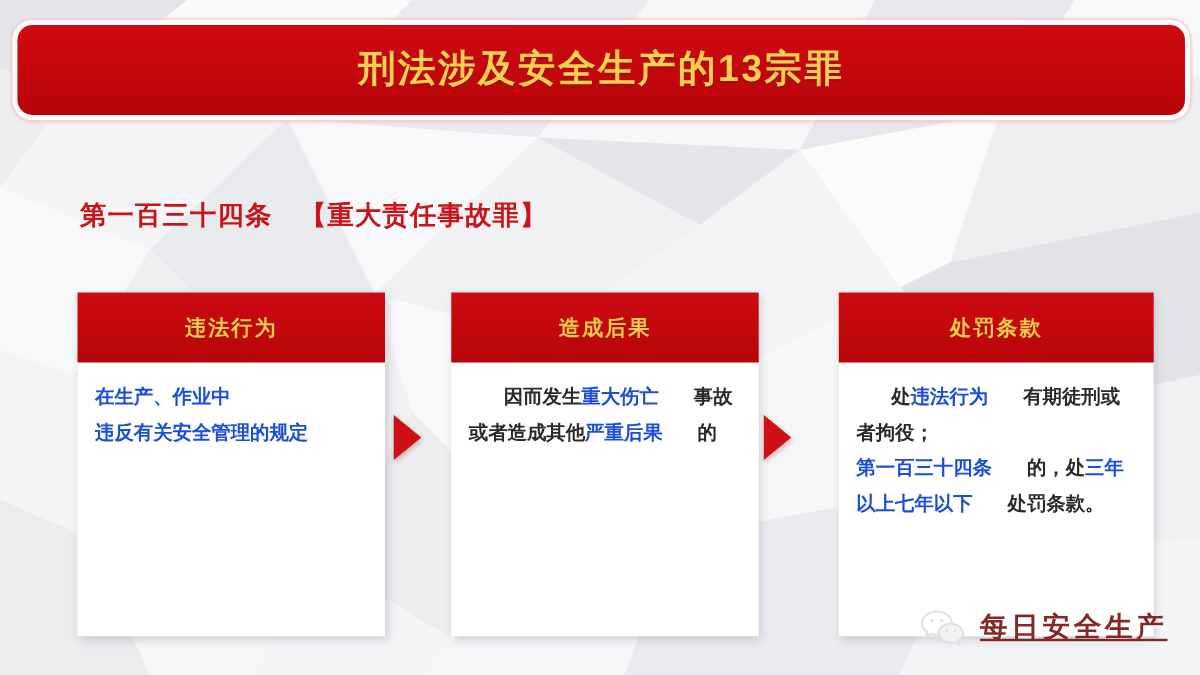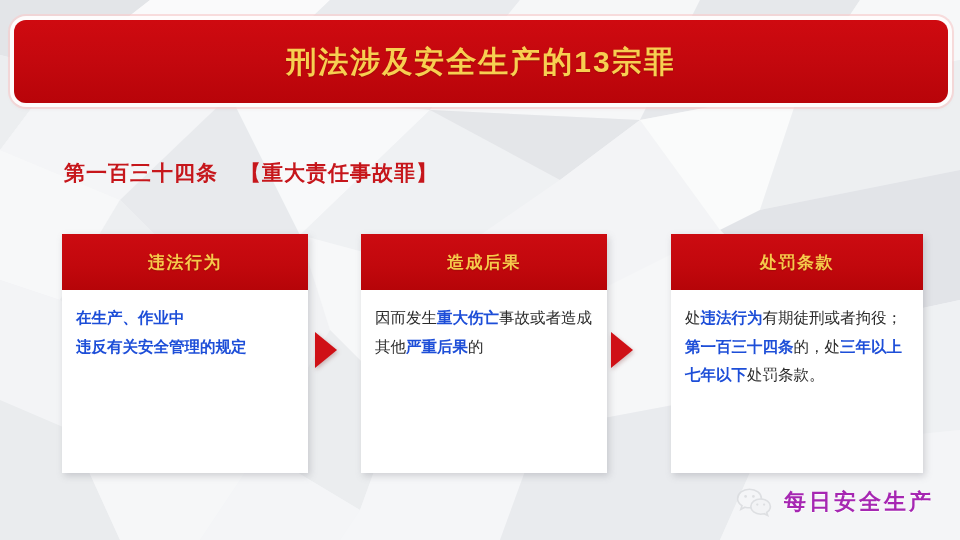--- a/index.html
+++ b/index.html
@@ -26,21 +26,21 @@
     height: 540px;
     display: block;
   }
 
   
   .title-bar {
     position: absolute;
     left: 14px;
     top: 20px;
     width: 934px;
-    height: 83px;
+    height: 72px;
     box-sizing: border-box;
     border-radius: 12px;
     background: linear-gradient(180deg, #cf0a10 0%, #c4080e 48%, #b80409 100%);
     box-shadow: 0 0 0 4px rgba(255,255,255,0.92),
                 0 0 0 6px rgba(248,205,205,0.65),
                 0 2px 7px rgba(90,0,0,0.22);
     display: flex;
     align-items: center;
     justify-content: center;
   }
@@ -71,21 +71,21 @@
     position: absolute;
     left: 62px;
     top: 234px;
     width: 845px;
     height: 232px;
   }
   .card {
     position: absolute;
     top: 0;
     width: 246px;
-    height: 239px;
+    height: 275px;
     background: #ffffff;
     box-shadow: 2px 3px 7px rgba(120,120,130,0.30);
   }
   .card.c1 { left: 0px; }
   .card.c2 { left: 299px; }
   .card.c3 { left: 609px; width: 252px; }
 
   .card-header {
     height: 56px;
     background: linear-gradient(180deg, #cc0b11 0%, #c2080d 55%, #b60408 100%);
@@ -108,21 +108,22 @@
     line-height: 1.85;
   }
   .card-body p {
     margin: 0;
   }
   .card-body .b {
     font-weight: bold;
     color: #1d4ed8;
   }
   .card-body .reg {
-    font-weight: normal;
+    font-weight: bold;
+    margin-left: 28px;
   }
   .body-bold p {
     font-weight: bold;
     color: #1f1f1f;
   }
 
   
   .arrow {
     position: absolute;
     top: 0;
@@ -147,24 +148,25 @@
     opacity: 0.95;
   }
   .wechat-icon {
     width: 40px;
     height: 32px;
     display: block;
   }
   .watermark-text {
     font-size: 22px;
     font-weight: bold;
-    color: #a21caf;
+    color: #7f1d1d;
     letter-spacing: 3px;
     text-shadow: 0 1px 0 #ffffff;
     line-height: 1;
+    text-decoration: underline;
   }
 </style>
 </head>
 <body>
 
 <div class="slide">
 
   <svg class="bg-poly" viewBox="0 0 960 540" preserveAspectRatio="none" aria-hidden="true">
     <rect x="0" y="0" width="960" height="540" fill="#f2f3f5"></rect>
     <polygon points="0,0 150,0 60,70 0,55" fill="#e3e5e8"></polygon>

